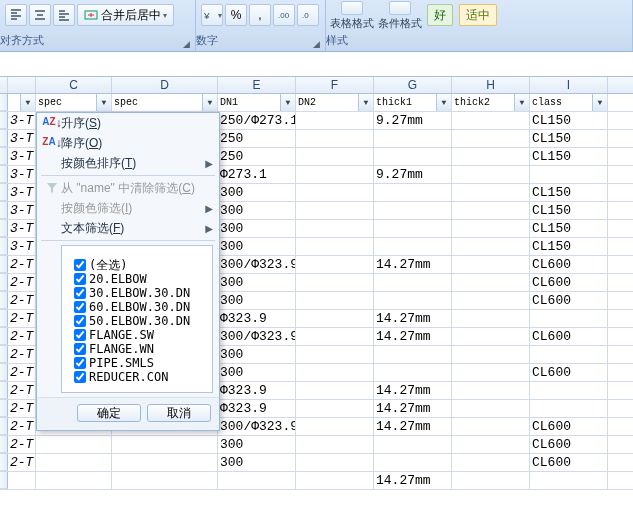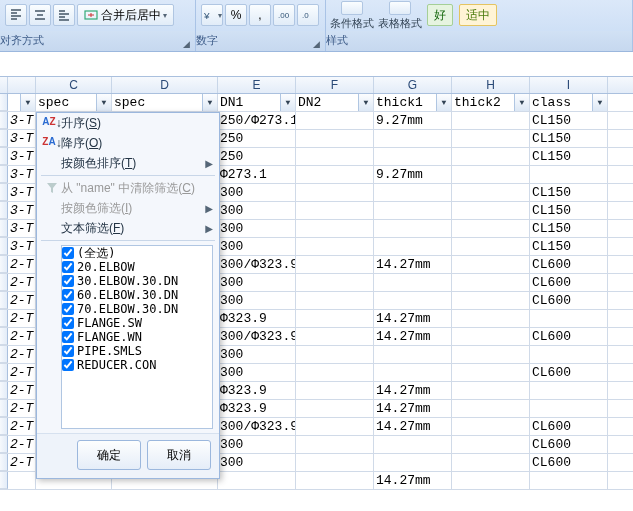--- a/index.html
+++ b/index.html
@@ -60,21 +60,21 @@
   }
   .rowh {
     width: 8px; background: linear-gradient(90deg,#f6f9fd,#e3ecf8);
     border-right: 1px solid #aac0de; border-bottom: 1px solid #d0dae8;
   }
   .sheet { position: relative; }
   .filter-row { display: flex; height: 18px; border-bottom: 1px solid #d0dae8; }
   .fcell {
     border-right: 1px solid #d0dae8; position: relative;
     font-family: SimSun, "Courier New", monospace;
-    font-size: 13px; color: #000; padding-left: 2px; line-height: 17px;
+    font-size: 10px; color: #000; padding-left: 2px; line-height: 17px;
     display: flex; align-items: center;
   }
   .fcell .fbtn {
     position: absolute; right: 0; top: 0; width: 15px; height: 17px;
     background: linear-gradient(#fcfdff,#dde8f5);
     border-left: 1px solid #b0c6e2;
     display: flex; align-items: center; justify-content: center;
   }
   .fcell .fbtn::after { content: "▼"; font-size: 8px; color: #345; }
   .datarow { display: flex; height: 18px; border-bottom: 1px solid #d0dae8; }
@@ -110,27 +110,27 @@
   .dd-item {
     display: flex; align-items: center; height: 20px;
     padding: 0 6px; color: #234; cursor: default;
   }
   .dd-item.disabled { color: #999; }
   .dd-ic { width: 18px; display: inline-flex; justify-content: center; }
   .dd-arrow { margin-left: auto; font-size: 10px; color: #567; }
   .dd-sep { height: 1px; background: #c8d6e8; margin: 2px 4px; }
   .dd-list {
     margin: 4px 6px 4px 24px; background: #fff; border: 1px solid #b0c6e2;
-    height: 184px; overflow-y: scroll; padding: 0;
+    height: 148px; overflow-y: scroll; padding: 12px;
   }
   .dd-chk { display: flex; align-items: center; height: 14px; font-family: SimSun, monospace; font-size: 12px; }
   .dd-chk input { margin-right: 3px; width: 12px; height: 12px; }
   .dd-btns { display: flex; justify-content: flex-end; gap: 6px; padding: 6px 8px 8px; background: #eef3fa; border-top: 1px solid #d6e1ef;}
   .dd-btn {
-    width: 64px; height: 30px; border: 1px solid #9bb7dd; border-radius: 3px;
+    width: 64px; height: 18px; border: 1px solid #9bb7dd; border-radius: 3px;
     background: linear-gradient(#fdfefe,#e5edf8); font-size: 12px;
   }
   .az { font-size: 10px; font-weight: bold; }
   .underline-key { text-decoration: underline; }
 </style>
 </head>
 <body>
 
 <div class="ribbon">
   <div class="ribbon-group" style="width:196px">
@@ -185,25 +185,25 @@
             <text x="1" y="10" font-size="8" fill="#357">.0</text>
           </svg>
         </span>
     </div>
     <div class="ribbon-label"><span>数字</span><span class="launcher">◢</span></div>
   </div>
   <div class="ribbon-group" style="flex:1">
     <div class="ribbon-top" style="gap:4px">
       <div style="display:flex;flex-direction:column;align-items:center;font-size:11px;color:#345">
         <span class="rbtn" style="height:14px"></span>
-        <span>条件格式</span>
+        <span>表格格式</span>
       </div>
       <div style="display:flex;flex-direction:column;align-items:center;font-size:11px;color:#345">
         <span class="rbtn" style="height:14px"></span>
-        <span>表格格式</span>
+        <span>条件格式</span>
       </div>
       <div class="rbtn rbtn-wide" style="background:#e6f4e0;border-color:#a5cf97;color:#1a6b12">
           <span>好</span>
         </div>
       <div class="rbtn rbtn-wide" style="background:#fff4d6;border-color:#e4c461;color:#4d7c0f">
           <span>适中</span>
         </div>
     </div>
     <div class="ribbon-label"><span>样式</span></div>
   </div>
@@ -541,21 +541,21 @@
           <label class="dd-chk">
             <input type="checkbox" checked="" style="">
             <span>30.ELBOW.30.DN</span>
           </label>
           <label class="dd-chk">
             <input type="checkbox" checked="" style="">
             <span>60.ELBOW.30.DN</span>
           </label>
           <label class="dd-chk">
             <input type="checkbox" checked="" style="">
-            <span>70.ELBOW.30.DN</span>
+            <span>50.ELBOW.30.DN</span>
           </label>
           <label class="dd-chk">
             <input type="checkbox" checked="" style="">
             <span>FLANGE.SW</span>
           </label>
           <label class="dd-chk">
             <input type="checkbox" checked="" style="">
             <span>FLANGE.WN</span>
           </label>
           <label class="dd-chk">

